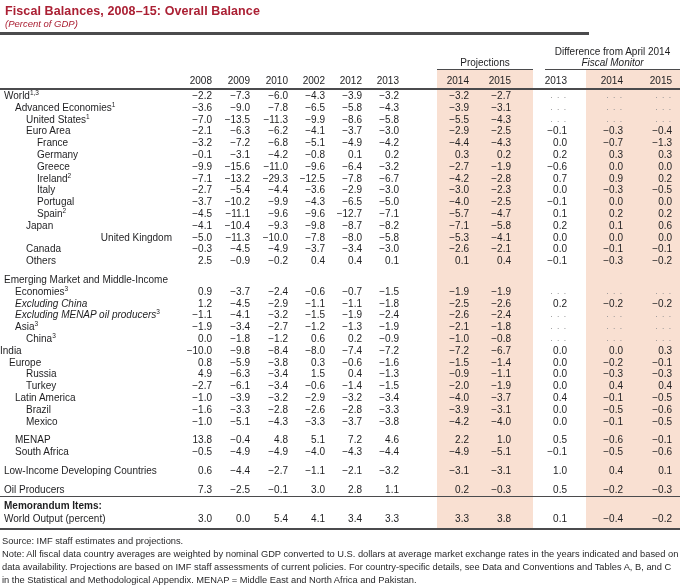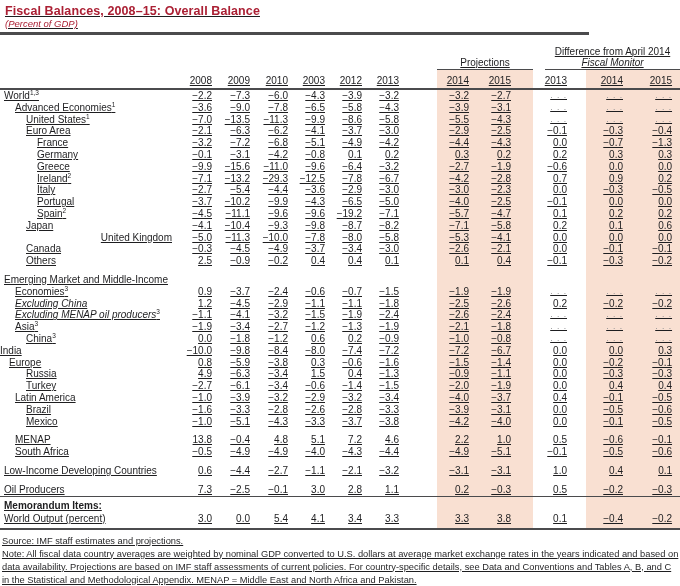--- a/index.html
+++ b/index.html
@@ -1,21 +1,21 @@
 <!DOCTYPE html>
 <html><head>
 <meta charset="utf-8">
 <style>
   html,body{margin:0;padding:0;background:#ffffff;}
   body{
     width:680px;height:586px;overflow:hidden;
     font-family:"Liberation Sans","DejaVu Sans",sans-serif;
     color:#1e1e20;
   }
-  .page{width:589px;text-decoration:underline;}
+  .page{width:589px;}
   .title{margin:4px 0 0 5px;font-size:12.5px;font-weight:bold;color:#ab2034;letter-spacing:0.1px;}
   .subtitle{margin:0 0 3px 5px;font-size:9.5px;font-style:italic;color:#ab2034;}
   .top-rule{border:none;border-top:3px solid #4b4b4d;margin:0;}
 
   table{border-collapse:collapse;table-layout:fixed;width:680px;margin-top:5px;}
   th,td{padding:0;font-weight:normal;white-space:nowrap;}
   .num{text-align:right;font-size:10px;}
   .lbl{text-align:left;font-size:10px;}
 
   thead .grp{vertical-align:bottom;height:30px;font-size:10px;color:#1e1e20;}
@@ -77,21 +77,21 @@
             <span>Difference from April 2014</span><br>
             <span class="it">Fiscal Monitor</span>
           </div>
         </th>
       </tr>
       <tr class="years">
         <th class="lbl"></th>
         <th class="num">2008</th>
         <th class="num">2009</th>
         <th class="num">2010</th>
-        <th class="num">2003</th>
+        <th class="num">2002</th>
         <th class="num">2012</th>
         <th class="num">2013</th>
         <th class="num"></th>
         <th class="num c-p14 shade">2014</th>
         <th class="num c-p15 shade">2015</th>
         <th class="num c-d13">2013</th>
         <th class="num c-d14 shade">2014</th>
         <th class="num c-d15 shade">2015</th>
       </tr>
     </thead>
@@ -245,21 +245,21 @@
           <td class="num c-d13">−0.1</td>
           <td class="num c-d14 shade">0.0</td>
           <td class="num c-d15 shade">0.0</td>
         </tr>
         <tr>
           <td class="lbl" style="padding-left: 37px;"><span>Spain</span><sup>2</sup></td>
           <td class="num">−4.5</td>
           <td class="num">−11.1</td>
           <td class="num">−9.6</td>
           <td class="num">−9.6</td>
-          <td class="num">−19.2</td>
+          <td class="num">−12.7</td>
           <td class="num">−7.1</td>
           <td class="num"></td>
           <td class="num c-p14 shade">−5.7</td>
           <td class="num c-p15 shade">−4.7</td>
           <td class="num c-d13">0.1</td>
           <td class="num c-d14 shade">0.2</td>
           <td class="num c-d15 shade">0.2</td>
         </tr>
         <tr>
           <td class="lbl" style="padding-left: 26px;"><span>Japan</span></td>

